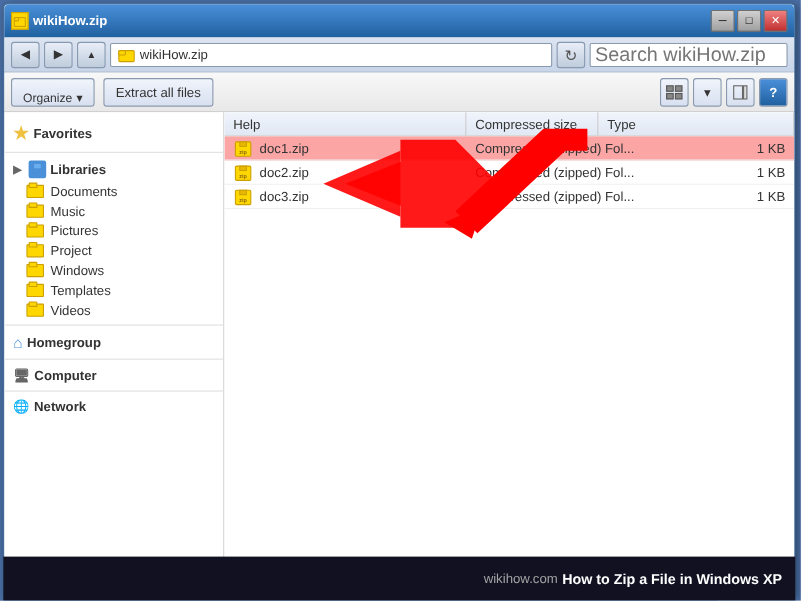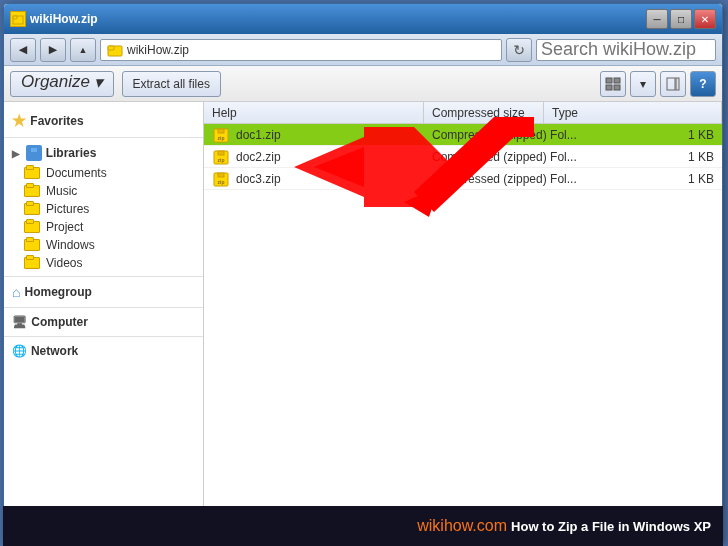--- a/index.html
+++ b/index.html
@@ -25,21 +25,21 @@
     .search-box { width: 180px; height: 22px; background: white; border: 1px solid #8899b0; border-radius: 2px; display: flex; align-items: center; }
     .search-input { flex: 1; border: none; outline: none; padding: 0 4px; font-size: 18px; color: #aaa; background: transparent; }
     .search-btn { width: 22px; height: 20px; background: linear-gradient(to bottom, #e8eef8, #c0ccdc); border-left: 1px solid #8899b0; display: flex; align-items: center; justify-content: center; cursor: pointer; font-size: 11px; }
 
     
     .menu-bar { height: 22px; background: #f0f0f0; border-bottom: 1px solid #ccc; display: flex; align-items: center; padding: 0 6px; }
     .menu-item { padding: 2px 8px; cursor: pointer; font-size: 12px; color: #333; border-radius: 2px; }
 
     
     .toolbar { height: 36px; background: linear-gradient(to bottom, #f8f8f8, #e8e8e8); border-bottom: 1px solid #ccc; display: flex; align-items: center; padding: 0 6px; gap: 8px; }
-    .organize-btn { height: 26px; padding: 0 10px; background: linear-gradient(to bottom, #f0f4fc, #d8e0f0); border: 1px solid #8899b0; border-radius: 3px; cursor: pointer; display: flex; align-items: flex-start; gap: 4px; font-size: 17px; color: #333; font-style: italic; }
+    .organize-btn { height: 26px; padding: 0 10px; background: linear-gradient(to bottom, #f0f4fc, #d8e0f0); border: 1px solid #8899b0; border-radius: 3px; cursor: pointer; display: flex; align-items: flex-end; gap: 4px; font-size: 11px; color: #333; }
     .extract-btn { height: 26px; padding: 0 10px; background: linear-gradient(to bottom, #f0f4fc, #d8e0f0); border: 1px solid #8899b0; border-radius: 3px; cursor: pointer; display: flex; align-items: center; gap: 4px; font-size: 12px; color: #333; }
     .toolbar-right { margin-left: auto; display: flex; align-items: center; gap: 4px; }
     .view-btn { width: 26px; height: 26px; background: linear-gradient(to bottom, #f0f4fc, #d8e0f0); border: 1px solid #8899b0; border-radius: 3px; cursor: pointer; display: flex; align-items: center; justify-content: center; font-size: 12px; color: #333; }
 
     
     .main { display: flex; height: calc(100% - 120px); }
 
     
     .sidebar { width: 200px; background: white; border-right: 1px solid #ccc; overflow-y: auto; padding: 6px 0; }
     .sidebar-section { margin-bottom: 4px; }
@@ -51,21 +51,21 @@
 
     
     .file-list { flex: 1; background: white; overflow-y: auto; }
     .file-list-header { display: flex; background: linear-gradient(to bottom, #f0f4fc, #e0e8f4); border-bottom: 1px solid #ccc; height: 22px; align-items: center; }
     .col-header { padding: 0 8px; font-size: 12px; color: #333; cursor: pointer; height: 100%; display: flex; align-items: center; border-right: 1px solid #ccc; }
     .col-name { width: 220px; }
     .col-type { flex: 1; }
     .col-size { width: 120px; }
 
     .file-row { display: flex; align-items: center; height: 22px; border-bottom: 1px solid #f0f0f0; cursor: pointer; }
-    .file-row.selected { background: #84cc16; }
+    .file-row.selected { background: #fca5a5; }
     .file-cell { padding: 0 8px; font-size: 12px; color: #333; height: 100%; display: flex; align-items: center; }
     .file-cell-name { width: 220px; gap: 6px; }
     .file-cell-type { flex: 1; }
     .file-cell-size { width: 120px; justify-content: flex-end; }
 
     
     .scroll-area { height: 18px; background: #f0f0f0; border-top: 1px solid #ccc; display: flex; align-items: center; padding: 0 2px; }
 
     
     .watermark { height: 46px; background: #1a1a2e; display: flex; align-items: center; justify-content: flex-end; padding-right: 10px; }
@@ -186,20 +186,24 @@
           <div class="sidebar-item">
             <div class="folder-icon"></div>
             <span>Project</span>
           </div>
           <div class="sidebar-item">
             <div class="folder-icon"></div>
             <span>Windows</span>
           </div>
           <div class="sidebar-item">
             <div class="folder-icon"></div>
+            <span>Templates</span>
+          </div>
+          <div class="sidebar-item">
+            <div class="folder-icon"></div>
             <span>Videos</span>
           </div>
         </div>
 
         <div class="sidebar-divider"></div>
 
         <div class="sidebar-section">
           <div class="sidebar-header">
             <span style="font-size:14px; color:#4a90d9;">⌂</span>
             <span>Homegroup</span>
@@ -309,17 +313,17 @@
 
     <div class="scroll-area">
       
       
       
     </div>
 
   </div>
 
   <div class="watermark" style="position:absolute; bottom:0; left:3px; width:720px; height:40px; background:#111122; display:flex; align-items:center; justify-content:flex-end; padding-right:12px; gap:4px;">
-    <span style="color:#f97316; font-size:16px;margin-left:20px;">wikihow.com</span>
+    <span style="color:#a3a3a3; font-size:12px;margin-left:20px;">wikihow.com</span>
     <span style="color:white; font-size:13px; font-weight:bold;">How to Zip a File in Windows XP</span>
   </div>
 
 </div>
 
 </body></html>

